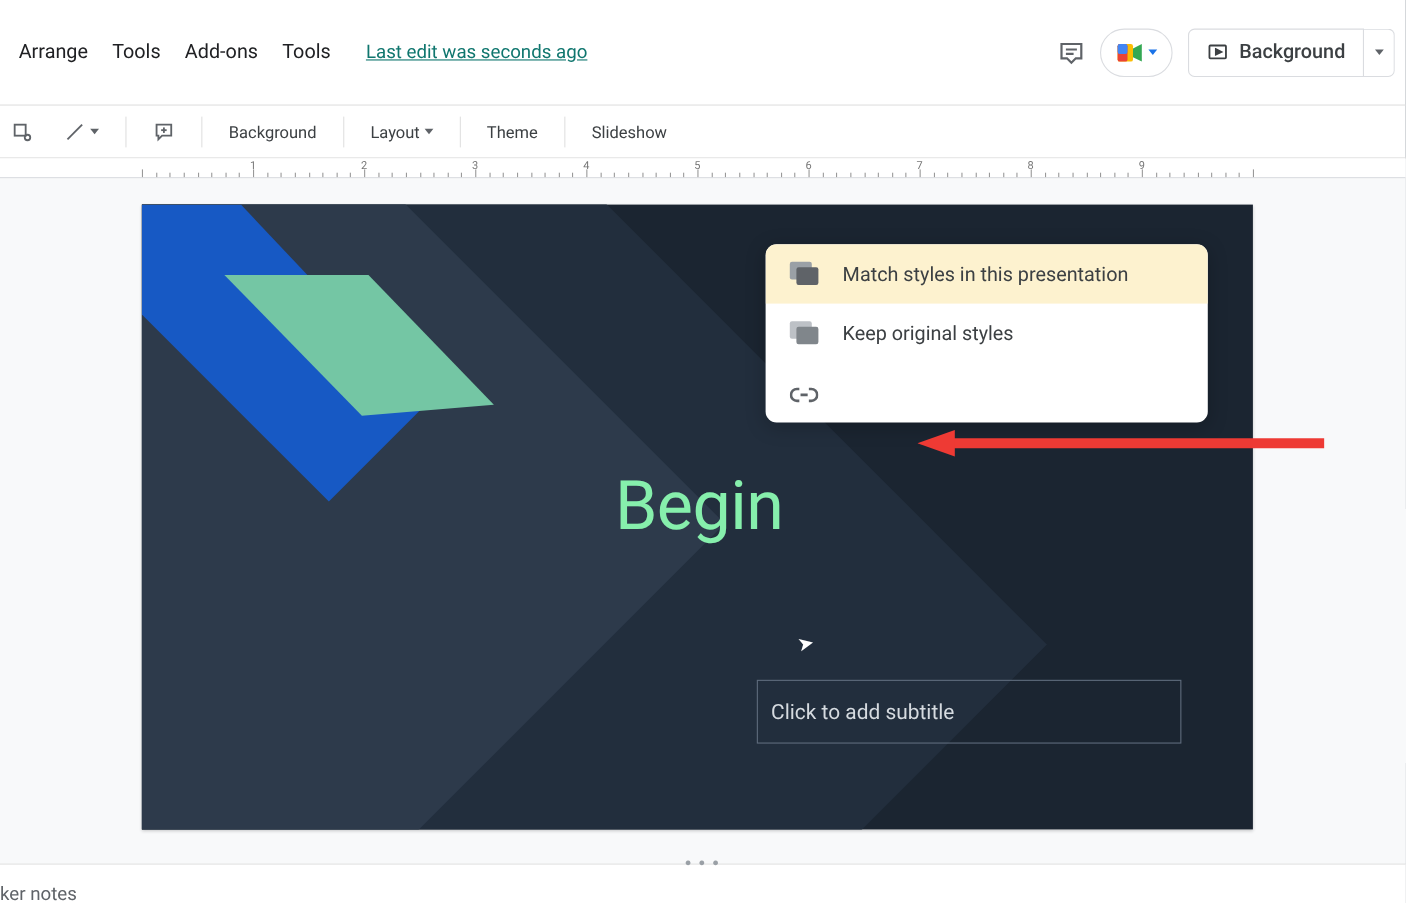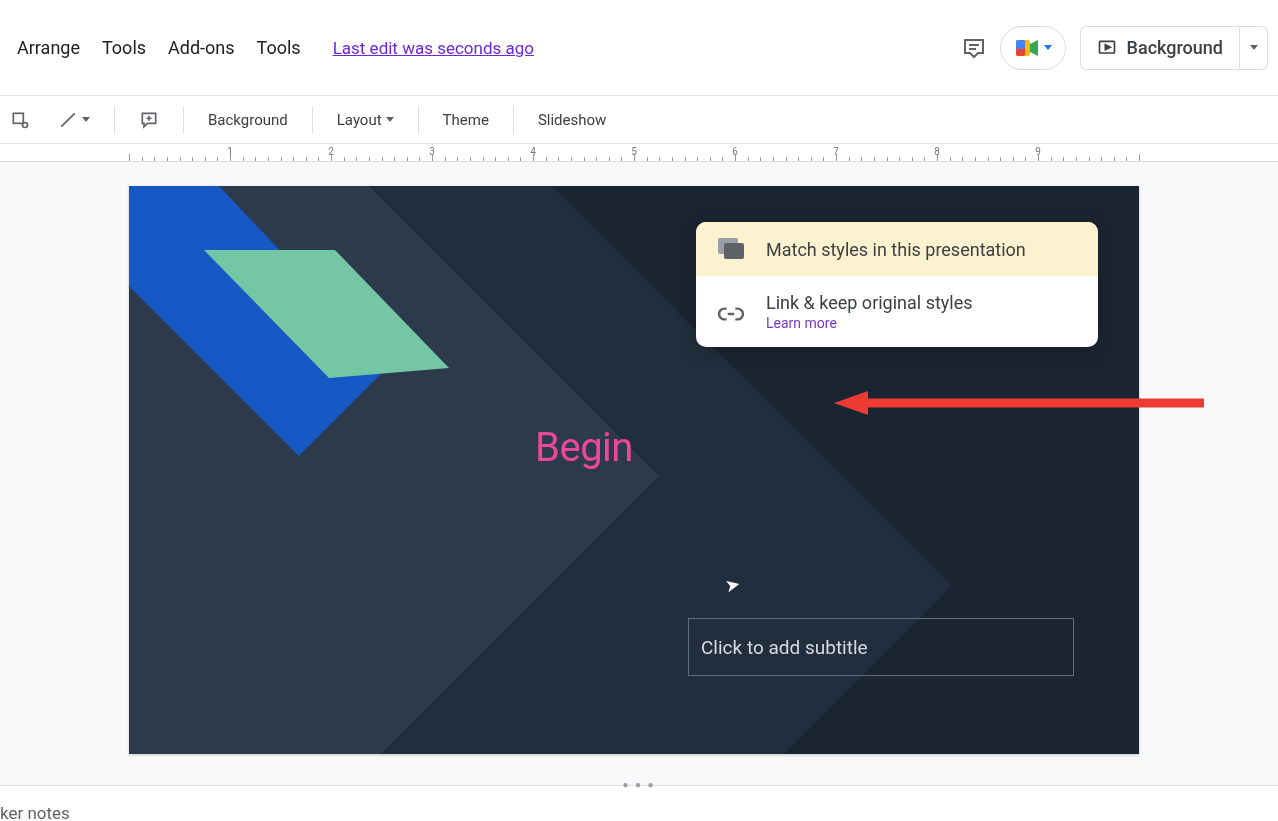--- a/index.html
+++ b/index.html
@@ -26,21 +26,21 @@
     display: flex;
     align-items: center;
     gap: 22px;
     padding-left: 0;
     height: 100%;
     font-size: 18px;
     color: #202124;
   }
   .menu-row .menu-item { cursor: pointer; }
   .last-edit {
-    color: #6d28d9;
+    color: #0f766e;
     text-decoration: underline;
     font-size: 17px;
   }
   .top-right {
     display: flex;
     align-items: center;
     gap: 14px;
   }
   .comment-icon {
     width: 24px; height: 24px;
@@ -152,24 +152,24 @@
   .slide .bluepoly {
     position: absolute;
     left: 0; top: 0;
   }
   .slide .greenpoly {
     position: absolute;
     left: 0; top: 0;
   }
   .slide-title {
     position: absolute;
-    left: 406px;
+    left: 430px;
     top: 238px;
-    color: #ec4899;
-    font-size: 40px;
+    color: #86efac;
+    font-size: 62px;
     font-weight: 400;
     letter-spacing: -0.5px;
   }
   .subtitle-box {
     position: absolute;
     left: 559px;
     top: 432px;
     width: 386px;
     height: 58px;
     border: 1px solid #5f6c7d;
@@ -451,31 +451,36 @@
       <div class="popup-opt highlight">
         <span class="opt-icon stack-icon">
           <span class="back"></span>
             <span class="front"></span>
         </span>
         <span class="opt-text">
             <span>Match styles in this presentation</span>
           </span>
       </div>
       <div class="popup-opt">
+        <span class="opt-icon stack-icon">
+          <span class="back" style="background:#bdc1c6"></span>
+            <span class="front" style="background:#80868b"></span>
+        </span>
+        <span class="opt-text">
+            <span>Keep original styles</span>
+          </span>
+      </div>
+      <div class="popup-opt">
         <span class="opt-icon link-icon">
           <svg viewBox="0 0 24 24" fill="none" stroke="#5f6368" stroke-width="2.2">
             <path d="M9 12h6"></path>
               <path d="M8 7H6a5 5 0 000 10h2"></path>
               <path d="M16 7h2a5 5 0 010 10h-2"></path>
           </svg>
         </span>
-        <span class="opt-text">
-          <span>Link &amp; keep original styles</span>
-          <span class="learn-more">Learn more</span>
-        </span>
       </div>
     </div>
   </div>
 
   <svg class="arrow" width="370" height="30">
     <line x1="370" y1="14" x2="30" y2="14" stroke="#ee3a34" stroke-width="9"></line>
     <polygon points="0,14 34,2 34,26" fill="#ee3a34"></polygon>
   </svg>
 </div>
 

